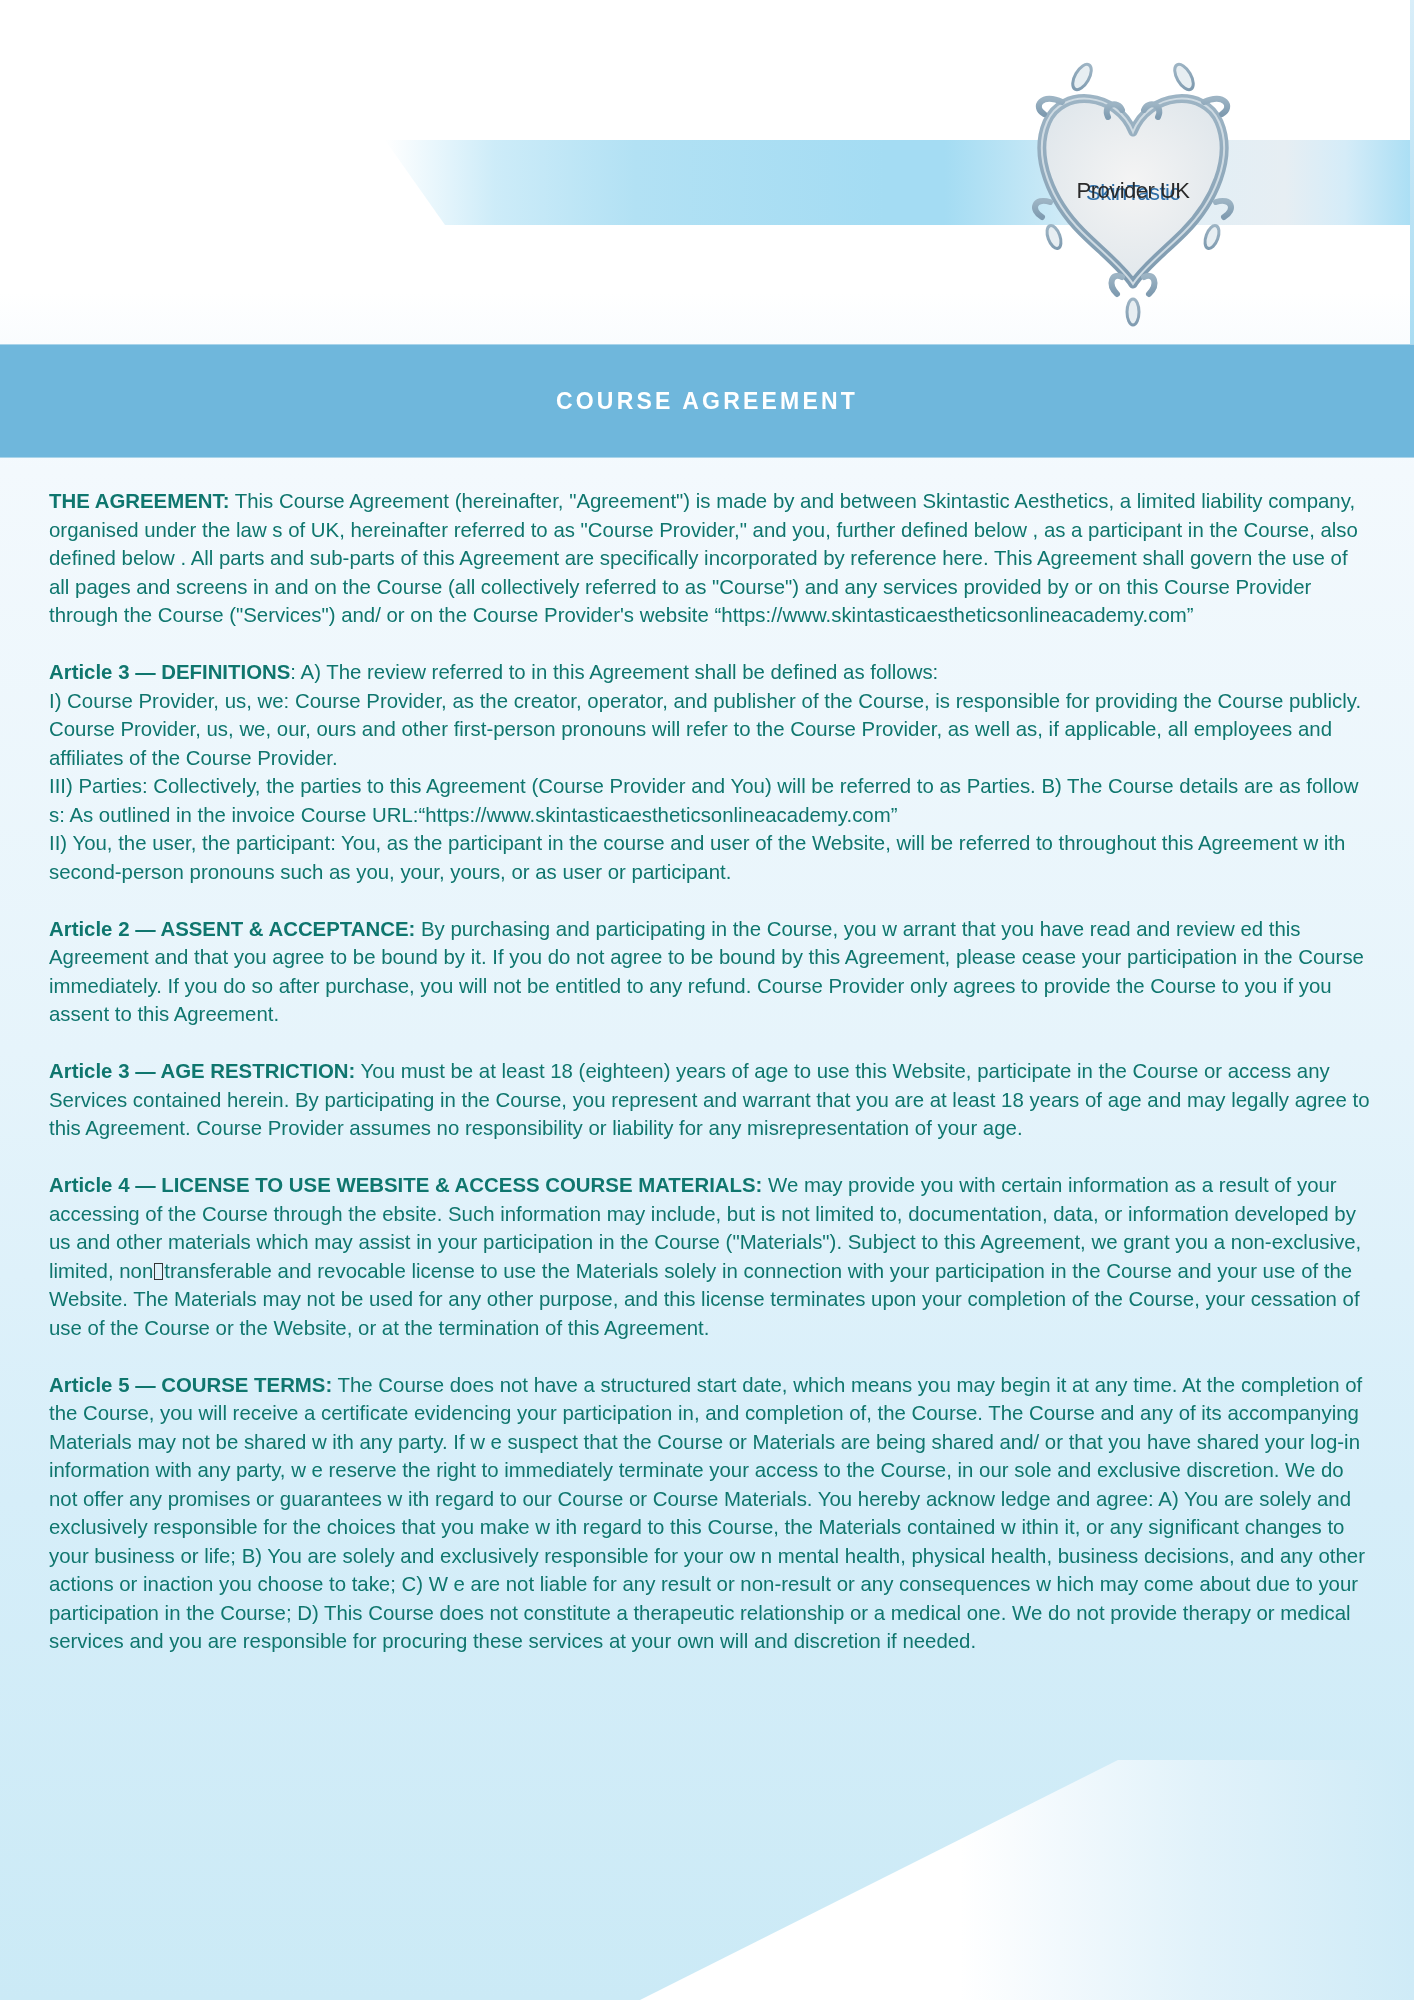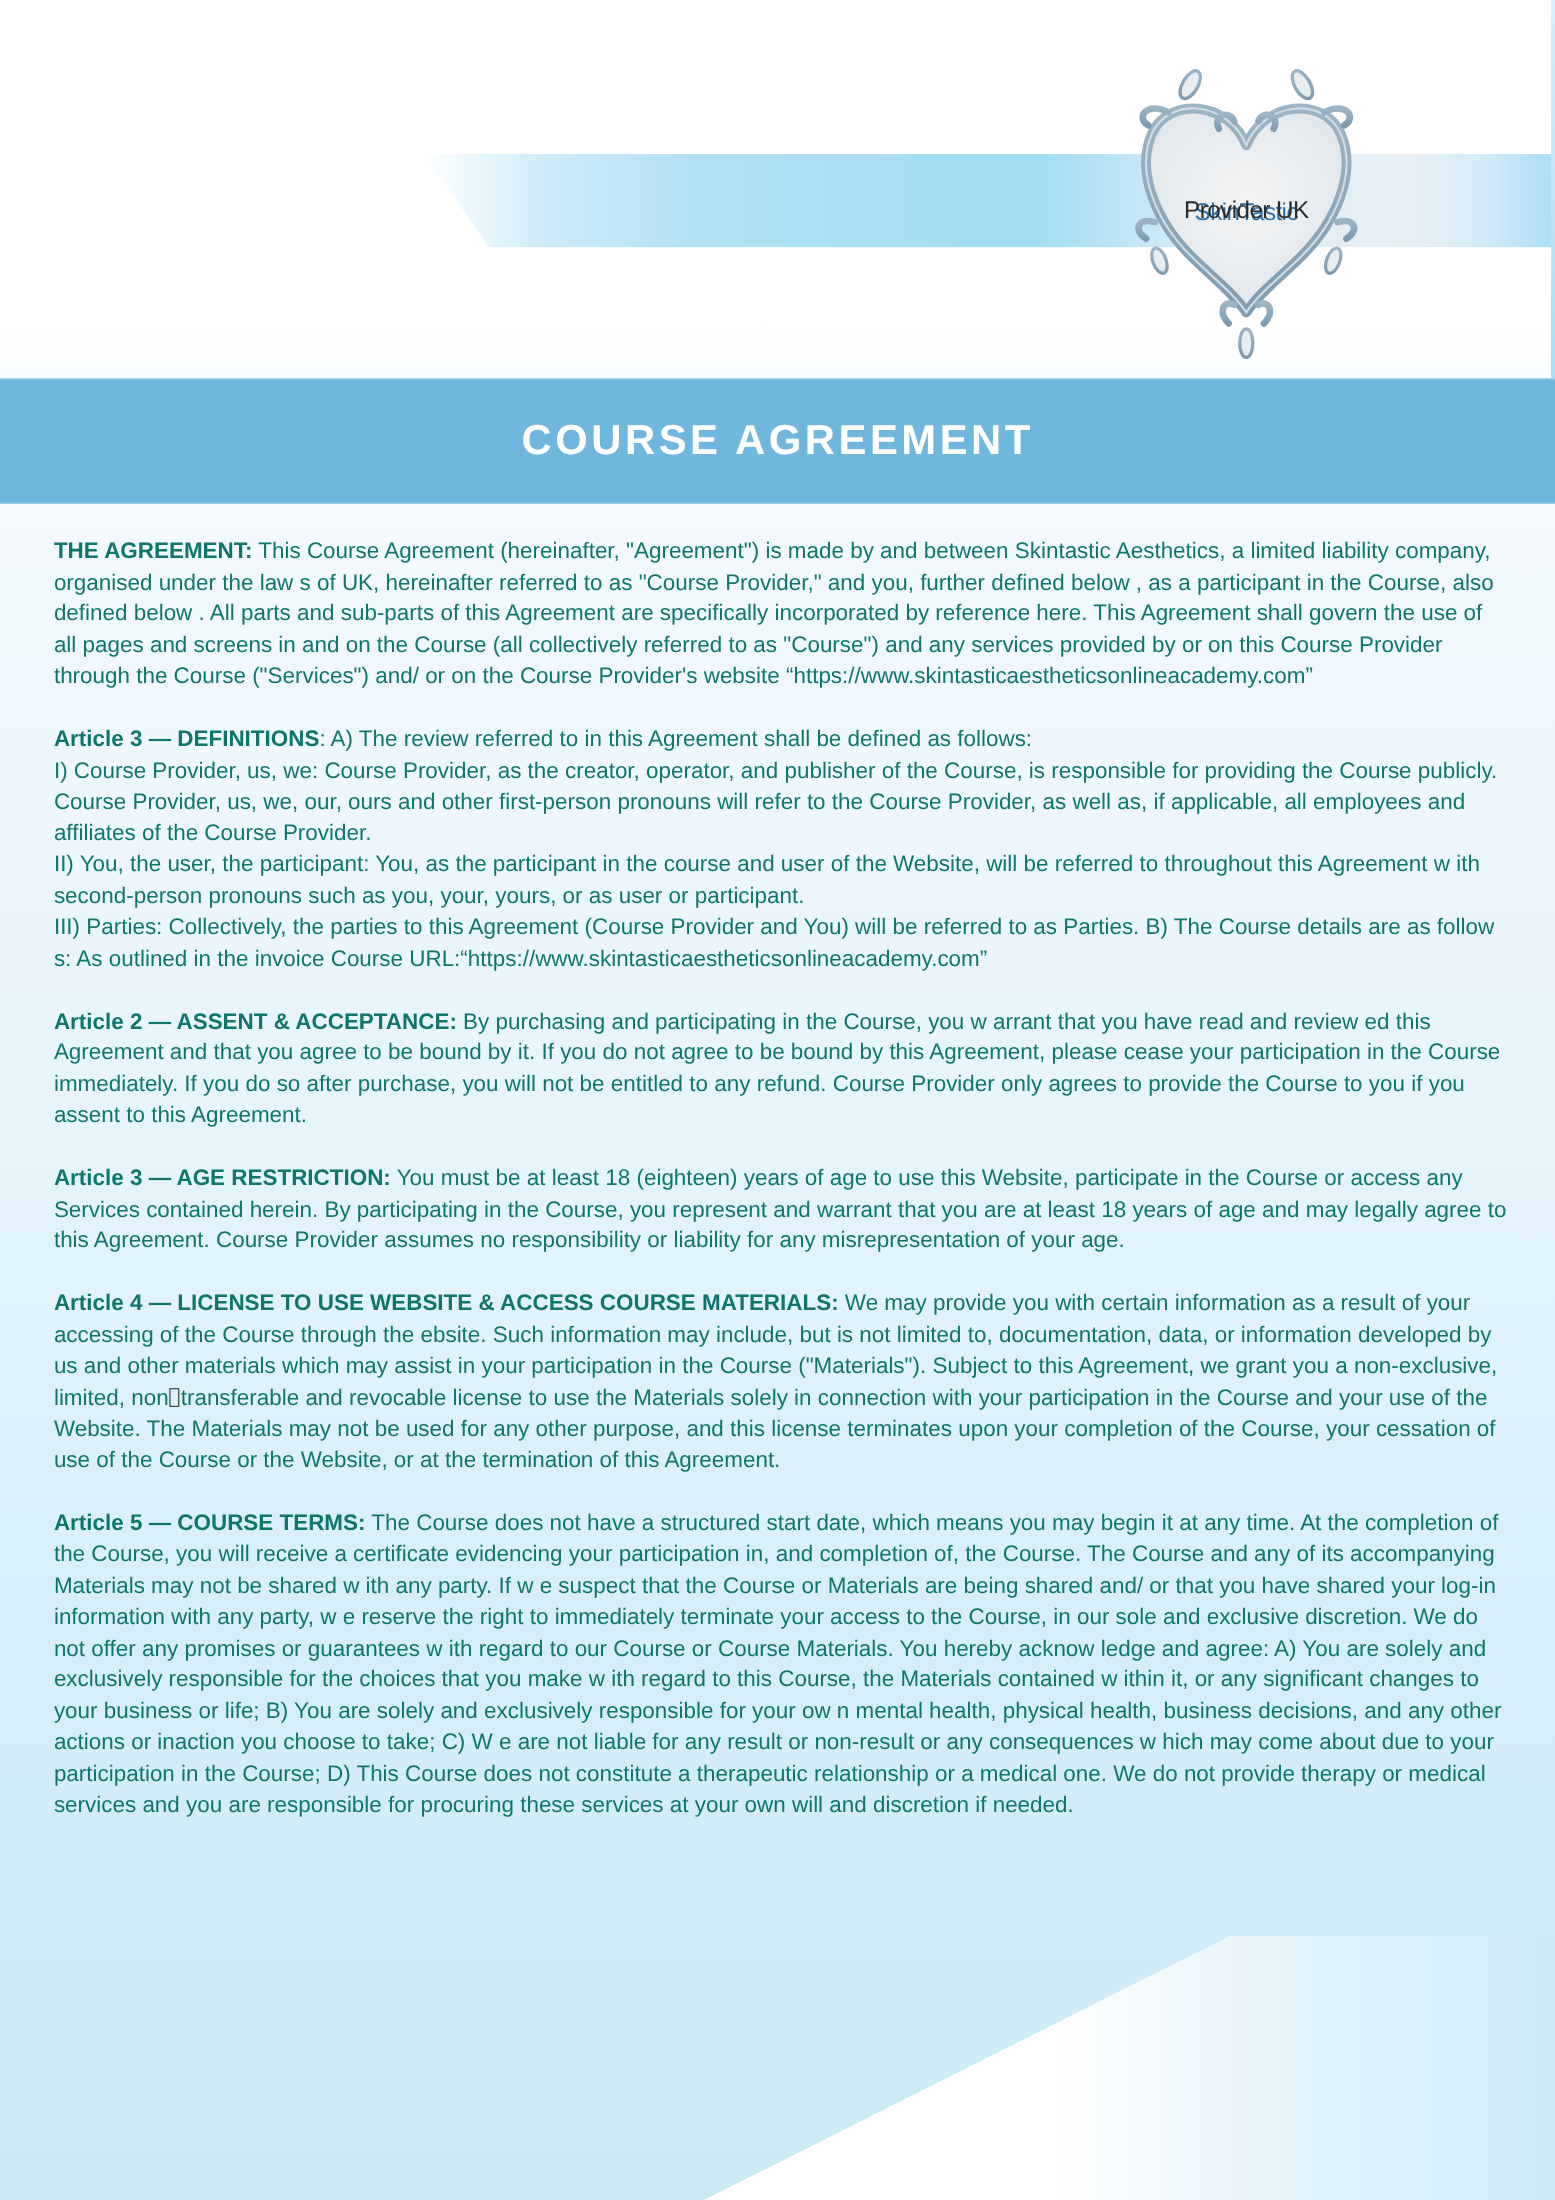--- a/index.html
+++ b/index.html
@@ -43,21 +43,21 @@
   .logo-line2 { top: 116px; font-size: 22px; color: #2a2a2a; }
 
   .title-bar {
     position: absolute; left: 0; top: 344px; width: 1414px; height: 112px;
     background: #6fb7dc;
     border-top: 1px solid #a9d4ea; border-bottom: 1px solid #a9d4ea;
     display: flex; align-items: center; justify-content: center;
   }
   .title-bar h1 {
     margin: 0; color: #ffffff; font-family: "Liberation Sans", sans-serif;
-    font-weight: bold; font-size: 38px; letter-spacing: 3.2px;
+    font-weight: bold; font-size: 23px; letter-spacing: 3.2px;
   }
 
   .bottom-wedge {
     position: absolute; left: 0; top: 1760px; width: 1414px; height: 240px;
     clip-path: polygon(1118px 0, 1414px 0, 1414px 240px, 640px 240px);
     background: linear-gradient(to right, #ffffff 0px, #ffffff 960px, #f2f9fd 1060px, #e1f2fa 1200px, #cfebf7 1414px);
   }
 
   .content {
     position: absolute; left: 49px; top: 487px; width: 1322px;
@@ -122,22 +122,22 @@
 <div class="bottom-wedge"></div>
 
 <div class="content">
   <p>
     <span class="label">THE AGREEMENT:</span><span> This Course Agreement (hereinafter, "Agreement") is made by and between Skintastic Aesthetics, a limited liability company, organised under the law s of UK, hereinafter referred to as "Course Provider," and you, further defined below , as a participant in the Course, also defined below . All parts and sub-parts of this Agreement are specifically incorporated by reference here. This Agreement shall govern the use of all pages and screens in and on the Course (all collectively referred to as "Course") and any services provided by or on this Course Provider through the Course ("Services") and/ or on the Course Provider's website “https://www.skintasticaestheticsonlineacademy.com”</span>
   </p>
 
   <p>
     <span class="label">Article 3 — DEFINITIONS</span><span>: A) The review referred to in this Agreement shall be defined as follows:</span>
     <span class="line">I) Course Provider, us, we: Course Provider, as the creator, operator, and publisher of the Course, is responsible for providing the Course publicly. Course Provider, us, we, our, ours and other first-person pronouns will refer to the Course Provider, as well as, if applicable, all employees and affiliates of the Course Provider.</span>
+    <span class="line">III) Parties: Collectively, the parties to this Agreement (Course Provider and You) will be referred to as Parties. B) The Course details are as follow s: As outlined in the invoice Course URL:“https://www.skintasticaestheticsonlineacademy.com”</span>
     <span class="line">II) You, the user, the participant: You, as the participant in the course and user of the Website, will be referred to throughout this Agreement w ith second-person pronouns such as you, your, yours, or as user or participant.</span>
-    <span class="line">III) Parties: Collectively, the parties to this Agreement (Course Provider and You) will be referred to as Parties. B) The Course details are as follow s: As outlined in the invoice Course URL:“https://www.skintasticaestheticsonlineacademy.com”</span>
   </p>
 
   <p>
     <span class="label">Article 2 — ASSENT &amp; ACCEPTANCE:</span><span> By purchasing and participating in the Course, you w arrant that you have read and review ed this Agreement and that you agree to be bound by it. If you do not agree to be bound by this Agreement, please cease your participation in the Course immediately. If you do so after purchase, you will not be entitled to any refund. Course Provider only agrees to provide the Course to you if you assent to this Agreement.</span>
   </p>
 
   <p>
     <span class="label">Article 3 — AGE RESTRICTION:</span><span> You must be at least 18 (eighteen) years of age to use this Website, participate in the Course or access any Services contained herein. By participating in the Course, you represent and warrant that you are at least 18 years of age and may legally agree to this Agreement. Course Provider assumes no responsibility or liability for any misrepresentation of your age.</span>
   </p>
 

